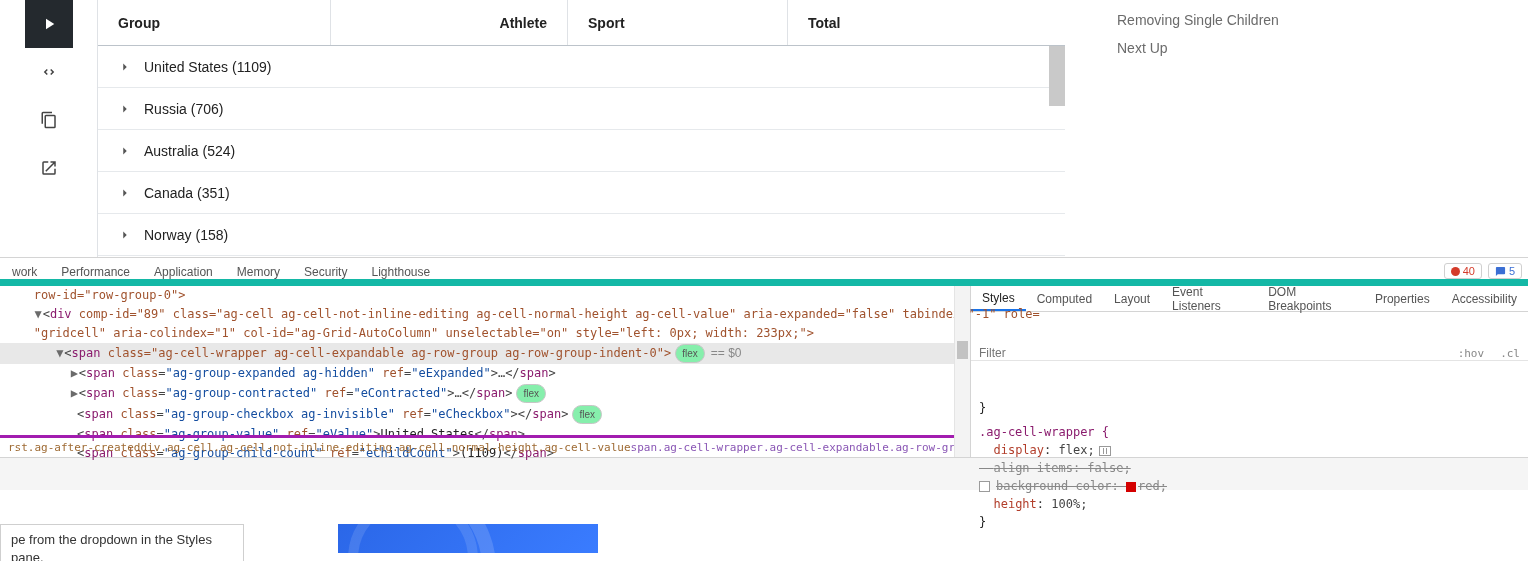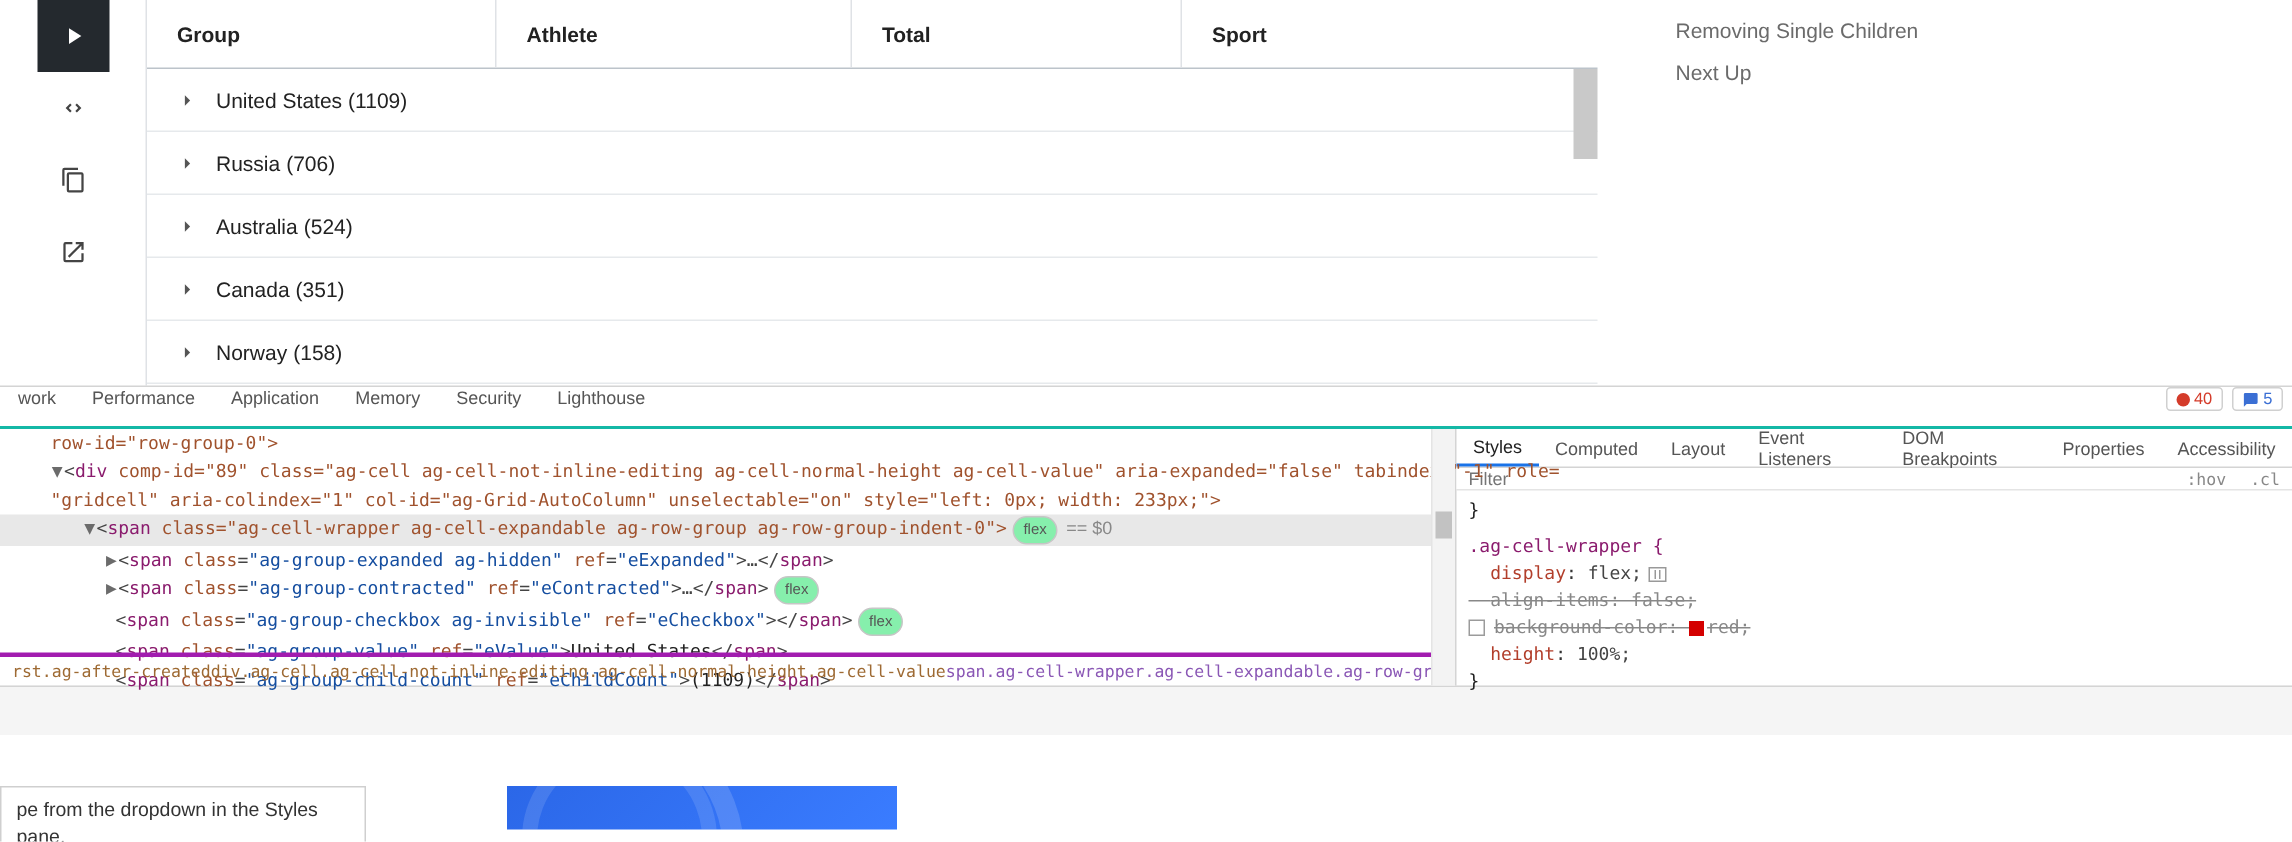--- a/index.html
+++ b/index.html
@@ -11,38 +11,38 @@
 .left-rail .play { width: 48px; height: 48px; background: #24292e; display: flex; align-items: center; justify-content: center; margin-top: 0; }
 .left-rail .play svg { fill: #fff; width: 18px; height: 18px; }
 .left-rail .rail-btn { width: 48px; height: 48px; display: flex; align-items: center; justify-content: center; color: #555; }
 .left-rail .rail-btn svg { width: 18px; height: 18px; fill: #444; }
 
 .grid-wrap { flex: 1; position: relative; border-left: 1px solid #dfe2e6; max-width: 968px; }
 .grid { width: 100%; }
 .grid-header { display: flex; height: 46px; align-items: stretch; border-bottom: 1px solid #bcc3ca; }
 .grid-header .hcell { display:flex; align-items:center; padding: 0 20px; font-weight: 600; font-size: 14px; color: #222; border-right: 1px solid #dfe2e6; }
 .grid-header .hcell:first-child { width: 233px; }
-.grid-header .hcell:nth-child(2) { width: 237px; }
+.grid-header .hcell:nth-child(2) { width: 237px; justify-content: flex-end; }
 .grid-header .hcell:nth-child(3) { width: 220px; }
 .grid-header .hcell:nth-child(4) { flex: 1; border-right: none; }
 
 .grid-body { }
 .grid-row { display: flex; align-items: center; height: 42px; border-bottom: 1px solid #e6e9ec; padding-left: 20px; font-size: 14px; color: #222; }
 .grid-row .chev { width: 14px; height: 14px; margin-right: 12px; }
 .grid-row .chev svg { width: 14px; height: 14px; fill: #555; }
 .grid-row .label { margin-right: 4px; }
 .grid-row .count { color: #222; }
 
 .grid-scrollbar { position: absolute; right: 0; top: 46px; width: 16px; height: 60px; background: #c9c9c9; border-radius: 0; }
 
 .right-sidebar { width: 463px; padding: 6px 30px 0 52px; font-size: 14px; color: #6b6b6b; line-height: 28px; }
 .right-sidebar .link { color: #6b6b6b; }
 
 
-.devtools-tabs { height: 29px; border-top: 1px solid #d4d4d4; border-bottom: 2px solid #14b8a6; display:flex; align-items:flex-start; font-size: 12px; color: #555; padding-left: 0; position: relative; }
+.devtools-tabs { height: 29px; border-top: 1px solid #d4d4d4; border-bottom: 7px solid #14b8a6; display:flex; align-items:flex-end; font-size: 12px; color: #555; padding-left: 0; position: relative; }
 .devtools-tabs .t { padding: 0 12px; cursor: pointer; }
 .devtools-tabs .right-pills { position:absolute; right: 6px; display:flex; gap:6px; align-items:center; }
 .pill { border:1px solid #d0d0d0; border-radius:3px; padding:1px 6px; font-size:11px; display:flex; align-items:center; gap:3px; }
 .pill.err { color:#d43b2a; }
 .pill.msg { color:#3b6fd4; }
 .dot-err { width:9px;height:9px;border-radius:50%;background:#d43b2a;display:inline-block; }
 .ico-msg { width:11px;height:11px;fill:#3b6fd4; }
 
 
 .devtools-body { display:flex; height: 171px; }
@@ -59,21 +59,21 @@
 .sel-hint { color:#888; font-family:"Segoe UI",Arial,sans-serif; margin-left:6px; }
 
 .breadcrumb-dom { position:absolute; left:0; right:0; bottom:0; height:22px; border-top:3px solid #a21caf; display:flex; align-items:center; font-size:11px; padding:0 8px; overflow:hidden; white-space:nowrap; }
 .breadcrumb-dom .bc { color:#9e6a33; }
 .breadcrumb-dom .bc.sel { color:#8a57b5; }
 
 .side-scroll-gutter { width:16px; background:#f3f3f3; border-left:1px solid #e4e4e4; position:relative; }
 .side-scroll-gutter .thumb { position:absolute; left:2px; right:2px; top:55px; height:18px; background:#c2c2c2; }
 
 
-.styles-panel { width:558px; border-left:1px solid #d4d4d4; font-size:12px; display:flex; flex-direction:column; }
+.styles-panel { width:558px; border-left:1px solid #d4d4d4; font-size:12px; display:flex; flex-direction:column;gap:34px; }
 .styles-tabs { height:26px; border-bottom:1px solid #d4d4d4; display:flex; align-items:stretch; }
 .styles-tabs .st { padding:0 11px; display:flex; align-items:center; color:#555; cursor:pointer; font-size:12px; }
 .styles-tabs .st.active { color:#222; border-bottom:2px solid #1a73e8; }
 
 .filter-row { height:26px; border-bottom:1px solid #e4e4e4; display:flex; align-items:center; }
 .filter-row input { flex:1; border:none; outline:none; font-size:12px; padding:0 8px; color:#888; }
 .filter-row .hints { color:#888; padding:0 8px; font-family:Menlo,Consolas,monospace; font-size:11px;text-align:right; }
 
 .css-body { padding:4px 8px; font-family:Menlo,Consolas,monospace; font-size:12px; line-height:18px; }
 .css-body .brace { color:#222; }
@@ -126,24 +126,24 @@
   <div class="grid-wrap">
     <div class="grid">
       <div class="grid-header">
         <div class="hcell">
             <span>Group</span>
           </div>
         <div class="hcell">
             <span>Athlete</span>
           </div>
         <div class="hcell">
+            <span>Sport</span>
+          </div>
+        <div class="hcell">
             <span>Total</span>
-          </div>
-        <div class="hcell">
-            <span>Sport</span>
           </div>
       </div>
       <div class="grid-body">
         <div class="grid-row">
           <span class="chev"><svg viewBox="0 0 24 24">
                 <path d="M9 6l6 6-6 6z"></path>
               </svg></span>
           <span class="label">United States</span>
           <span class="count">(1109)</span>
         </div>

